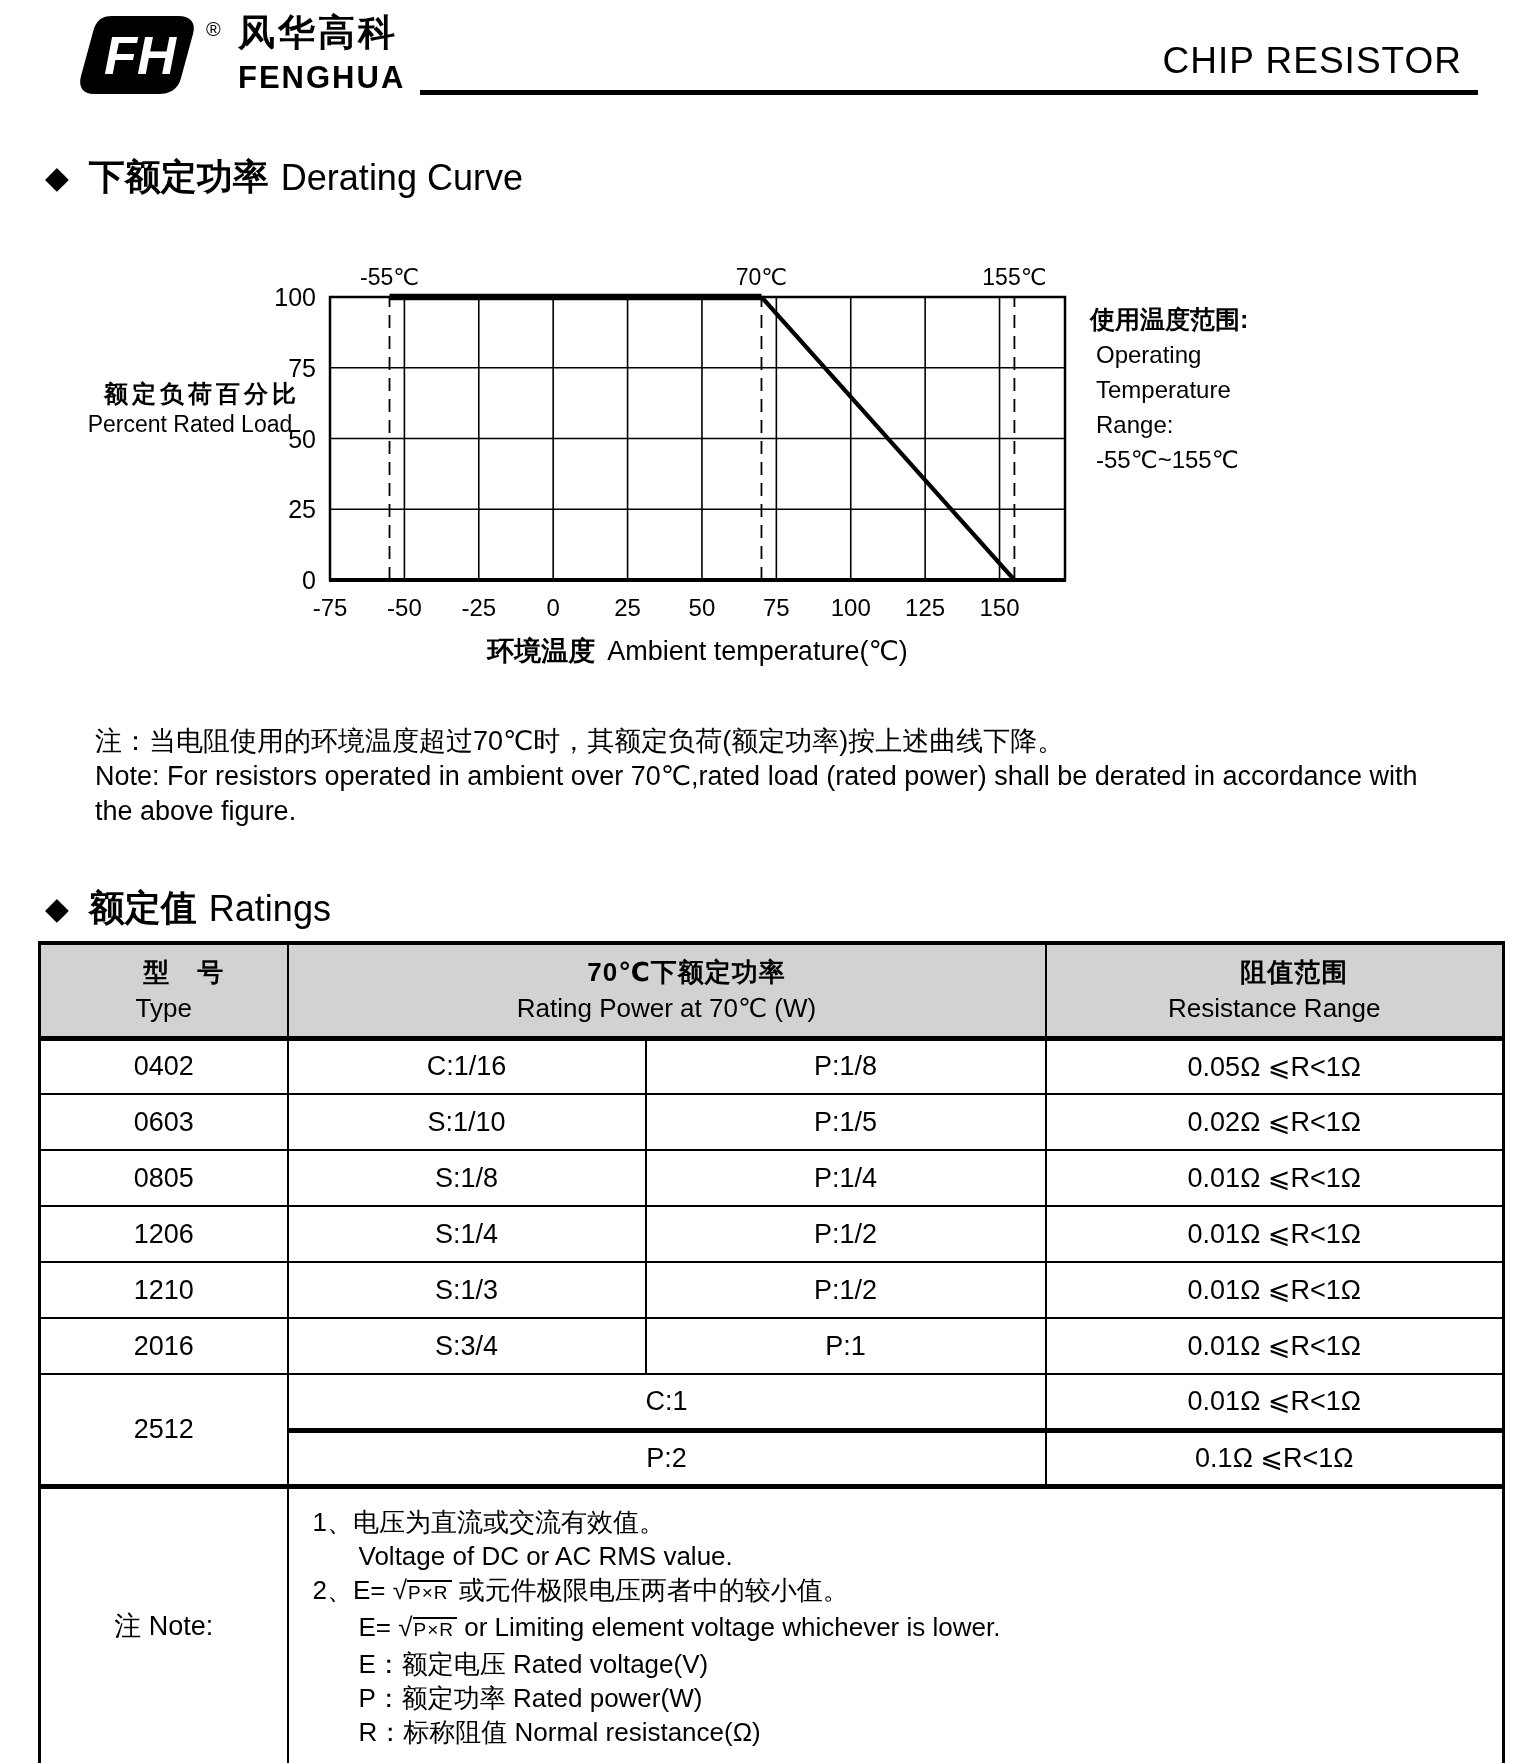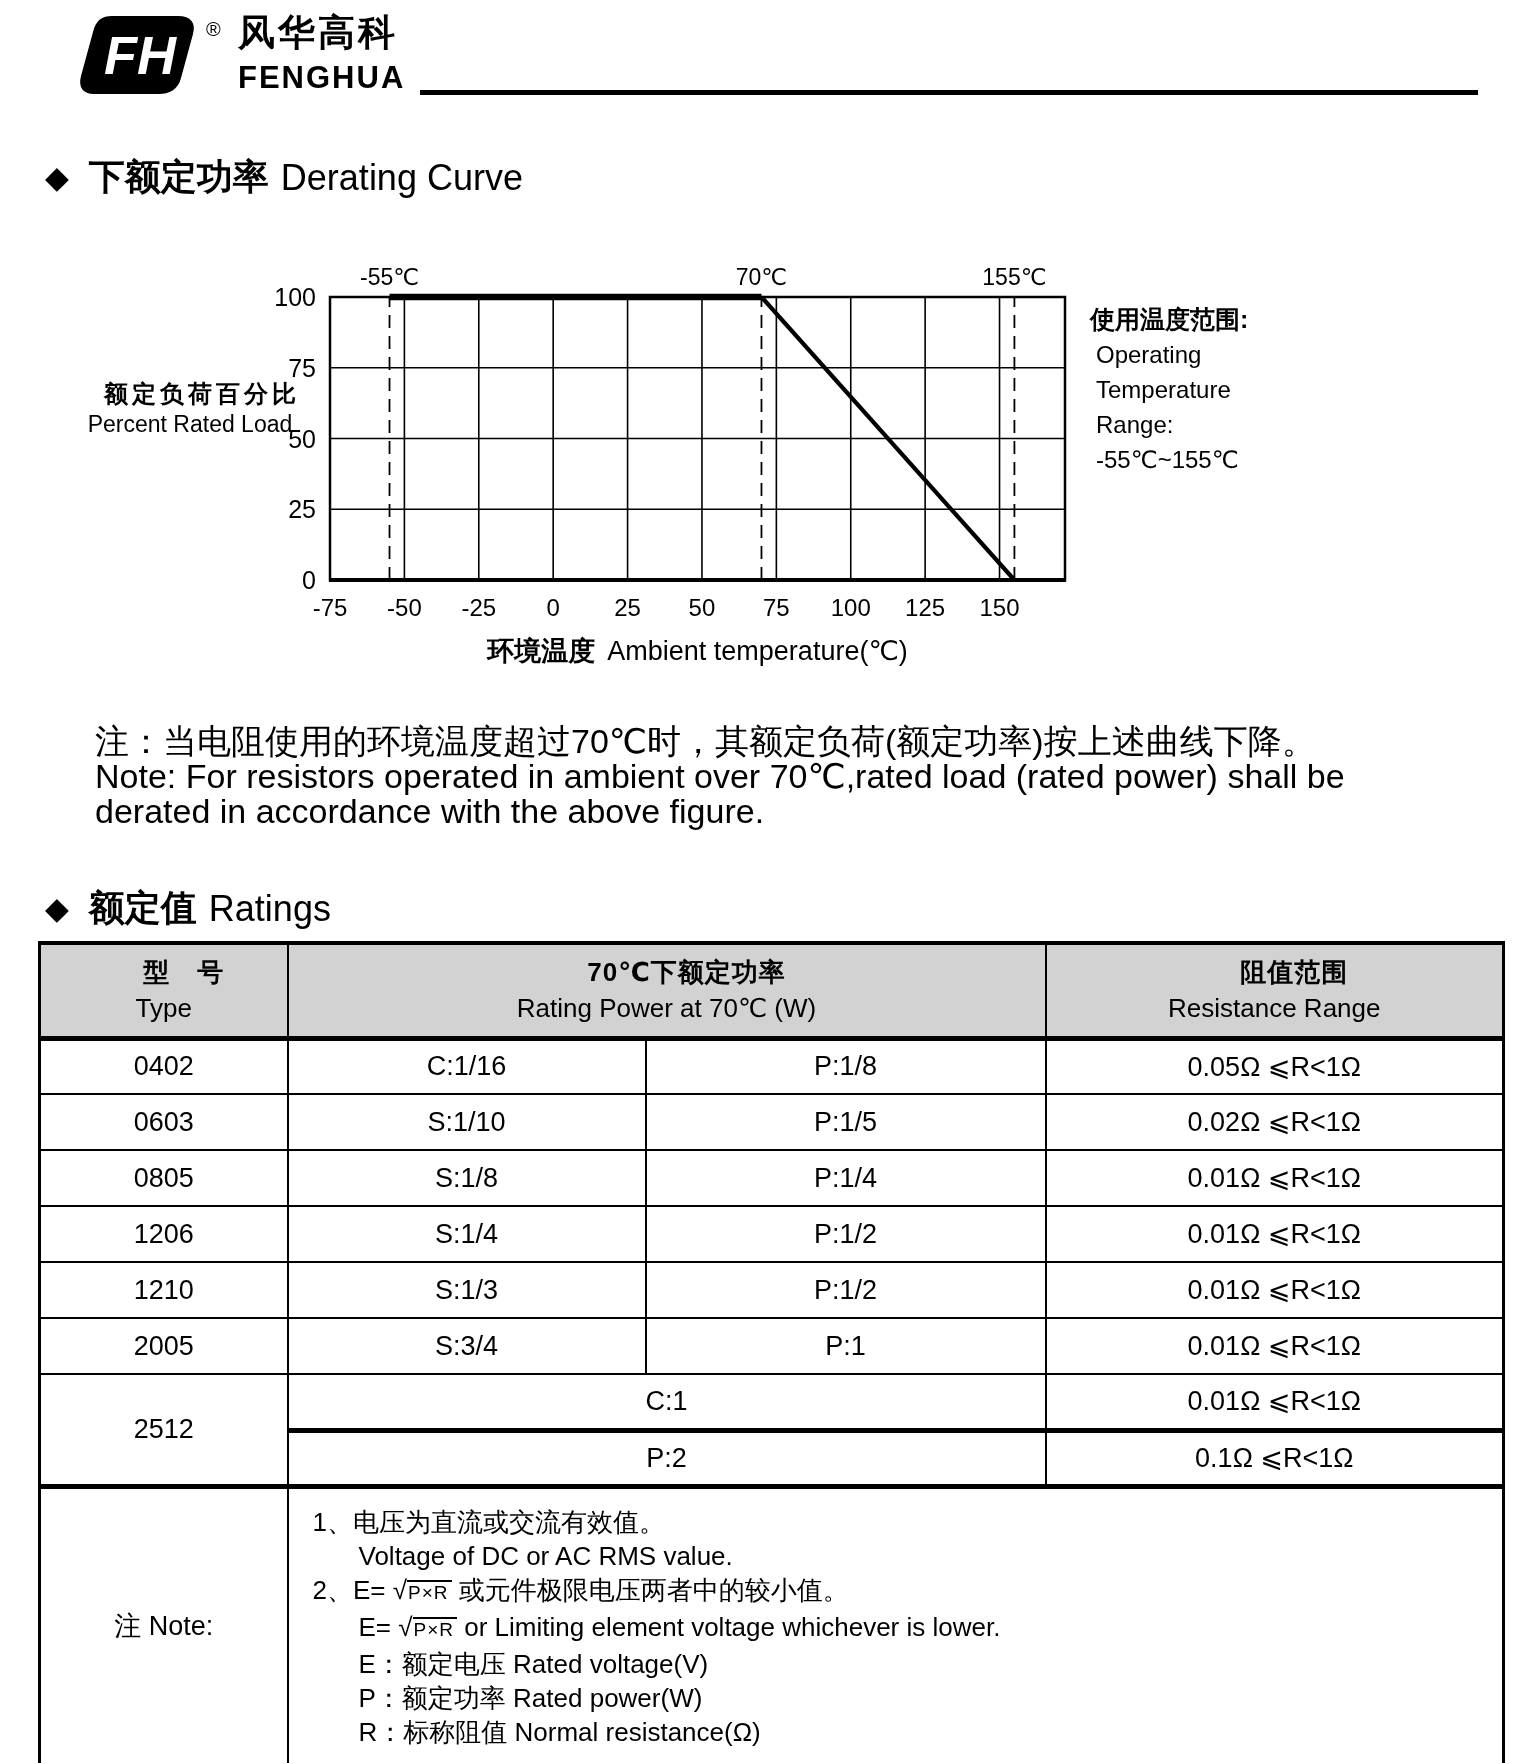--- a/index.html
+++ b/index.html
@@ -31,21 +31,21 @@
   .section-title.second{margin-top:55px;}
   
   .chart-wrap{position:relative;height:470px;}
   #chart-svg{position:absolute;left:0;top:0;font-family:inherit;}
   .y-axis-title{position:absolute;left:80px;top:176px;width:220px;text-align:center;font-size:23px;line-height:31px;}
   .y-axis-title .cn{font-weight:bold;letter-spacing:4px;font-size:24px;text-align:right;}
   .side-note{position:absolute;left:1090px;top:100px;font-size:24px;line-height:35px;}
   .side-note .cn{font-weight:bold;font-size:25px;}
   .side-note .sub{padding-left:6px;}
   
-  .note{margin:52px 80px 0 95px;font-size:34px;line-height:35px;}
+  .note{margin:52px 80px 0 95px;font-size:27px;line-height:35px;}
   
   table.ratings{
     width:1464px;margin:8px 0 0 38px;border-collapse:collapse;table-layout:fixed;
     font-size:27px;text-align:center;
     border:3px solid var(--ink);border-top-width:4px;border-bottom-width:6px;
   }
   table.ratings th,table.ratings td{border:2px solid var(--ink);}
   table.ratings thead th{
     background:var(--table-header-bg);height:95px;font-size:26px;font-weight:normal;
     border-bottom-width:5px;line-height:36px;
@@ -67,20 +67,21 @@
 <div class="header">
   <svg class="logo-mark" width="120" height="90" viewBox="0 0 120 90">
     <path d="M34 6 H100 C113 6 118 13 115 24 L103 68 C100 80 91 84 81 84 H16 C5 84 0 77 3 66 L15 22 C18 10 24 6 34 6 Z" fill="#000"></path>
     <text x="26" y="64" fill="#fff" font-size="54" font-weight="bold" font-style="italic" textLength="72">FH</text>
   </svg>
   <span class="reg">®</span>
   <div class="brand">
     <div class="brand-cn">风华高科</div>
     <div class="brand-en">FENGHUA</div>
   </div>
+  <div class="doc-title">CHIP RESISTOR</div>
   <div class="header-rule"></div>
 </div>
 
 <div class="section-title">
   <span class="diamond">◆</span>
   <span class="cn">下额定功率</span>
   <span class="en">Derating Curve</span>
 </div>
 
 <div class="chart-wrap">
@@ -197,21 +198,21 @@
       <td>P:1/2</td>
       <td>0.01Ω ⩽R&lt;1Ω</td>
     </tr>
     <tr>
       <td>1210</td>
       <td>S:1/3</td>
       <td>P:1/2</td>
       <td>0.01Ω ⩽R&lt;1Ω</td>
     </tr>
     <tr>
-      <td>2005</td>
+      <td>2016</td>
       <td>S:3/4</td>
       <td>P:1</td>
       <td>0.01Ω ⩽R&lt;1Ω</td>
     </tr>
     <tr class="r2512a">
       <td rowspan="2">2512</td>
       <td colspan="2">C:1</td>
       <td>0.01Ω ⩽R&lt;1Ω</td>
     </tr>
     <tr class="r2512b">

